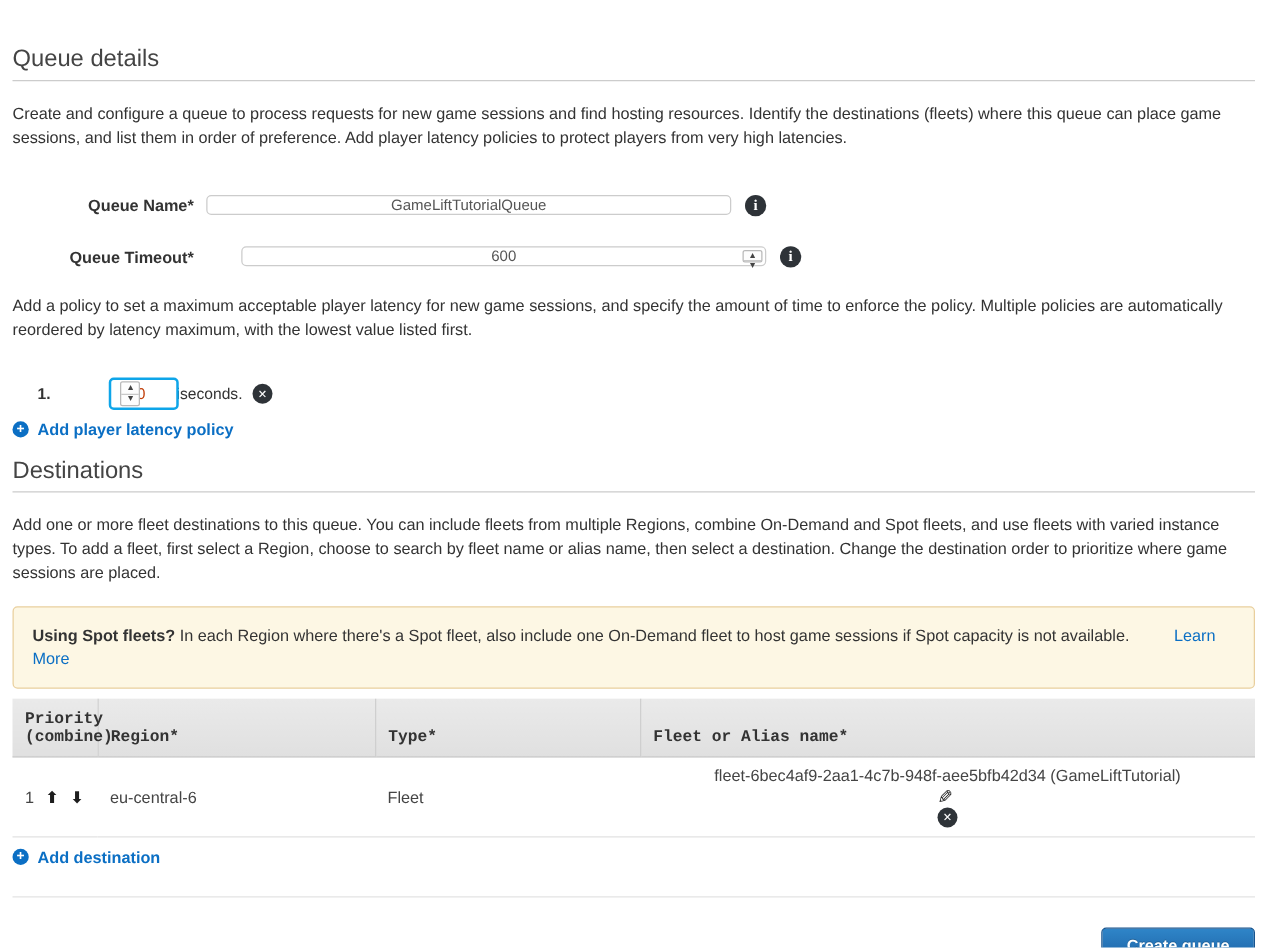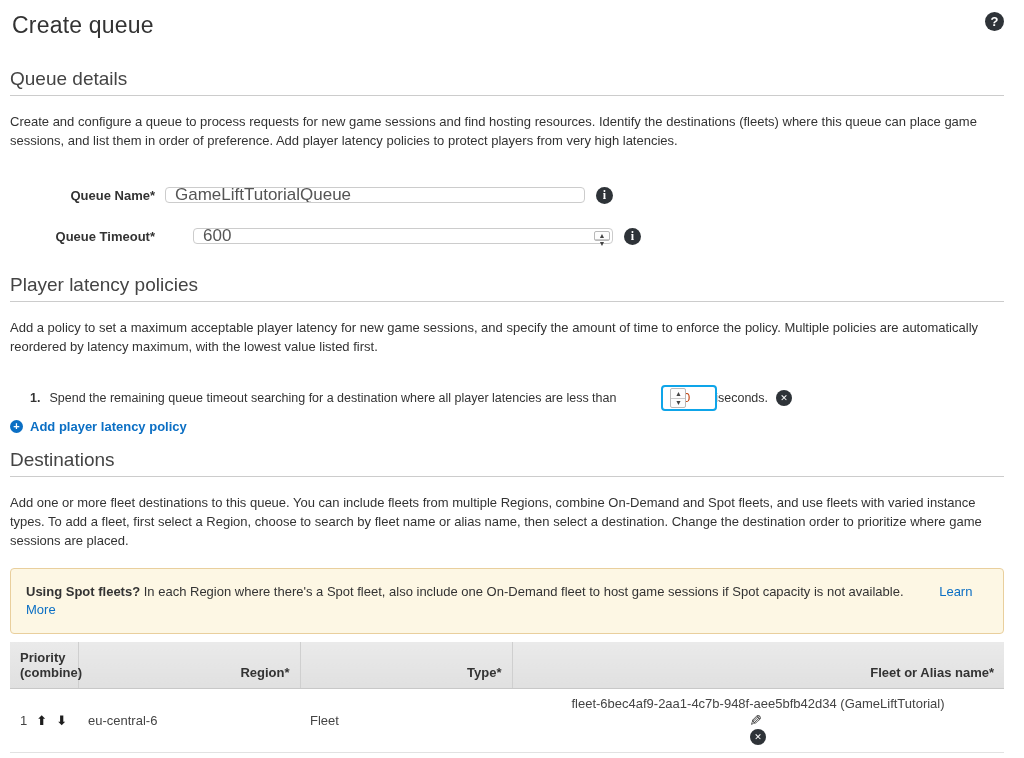--- a/index.html
+++ b/index.html
@@ -29,21 +29,21 @@
   .h-latency { margin-top:24px; }
   .h-destinations { margin-top:15px; }
   p.desc { margin-top:16px; line-height:19px; color:#333; }
 
   
   .form-area { margin-top:31px; }
   .form-row { display:flex; align-items:center; margin-bottom:13px; height:28px; }
   .form-label { width:145px; text-align:right; font-weight:bold; color:#333; flex:none; }
   .text-input {
     margin-left:10px; width:420px; height:16px; border:1px solid #ccc; border-radius:4px;
-    padding:0 9px; font-family:inherit; font-size:17px; color:#555; background:#fff; outline:none;
+    padding:0 9px; font-family:inherit; font-size:12px; color:#555; background:#fff; outline:none;text-align:center;
   }
   .num-wrap { position:relative; display:inline-block; margin-left:10px;padding-left:28px; }
   .num-wrap > input { margin-left:0; }
   .num-wrap .spinner {
     position:absolute; right:3px; top:3px; bottom:3px; width:16px;
     border:1px solid #b9b9b9; border-radius:2px; background:#fdfdfd;
     display:flex; flex-direction:column; cursor:pointer;
   }
   .num-wrap .spinner .sp-btn {
     flex:1; display:flex; align-items:center; justify-content:center;
@@ -85,23 +85,23 @@
     margin-top:18px; background:#fdf7e4; border:1px solid #e9cf9d; border-radius:4px;
     padding:14px 15px; line-height:18px;
   }
   .spot-box b { color:#333; }
 
   
   table.dest { width:100%; border-collapse:collapse; margin-top:8px; table-layout:fixed; }
   table.dest th {
     background:linear-gradient(#eaeaea,#e0e0e0);
     text-align:left; vertical-align:bottom; font-size:13px; color:#333;
-    padding:8px 10px; height:46px; border-bottom:1px solid #c8c8c8;
-  }
-  table.dest th + th { border-left:1px solid #cfcfcf;text-align:right; }
+    padding:8px 10px; height:46px; border-bottom:1px solid #c8c8c8;font-family:Liberation Mono, monospace;
+  }
+  table.dest th + th { border-left:1px solid #cfcfcf; }
   table.dest td { padding:7px 10px; border-bottom:1px solid #e2e2e2; color:#444; vertical-align:middle; }
   .col-priority { width:68px; }
   .col-region { width:222px; }
   .col-type { width:212px; }
   .pri-cell { display:flex; align-items:center; gap:9px; padding-left:0; }
   .arrow-btn { cursor:pointer; color:#1d1d1d; font-size:13px; font-weight:bold; line-height:1; }
   .fleet-cell { display:flex; align-items:center;flex-direction:column; }
   .fleet-name { flex:1; }
   .pencil-icon { font-size:15px; color:#222; cursor:pointer; margin-right:6px; transform:rotate(90deg); display:inline-block; }
 
@@ -114,24 +114,20 @@
     background:linear-gradient(#2f85c8,#1c61a4); border:1px solid #17548f; border-radius:4px;
     color:#fff; font-weight:bold; font-size:13px; font-family:inherit; cursor:pointer;
     text-shadow:0 -1px 0 rgba(0,0,0,.2);
   }
 </style>
 </head>
 <body>
 
 <div class="container">
 
-  <div class="page-header">
-    <h1>Create queue</h1>
-    <div class="help-icon">?</div>
-  </div>
 
   <h2 class="h-queue-details">Queue details</h2>
   <p class="desc">Create and configure a queue to process requests for new game sessions and find hosting resources. Identify the destinations (fleets) where this queue can place game sessions, and list them in order of preference. Add player latency policies to protect players from very high latencies.</p>
 
   <div class="form-area">
     <div class="form-row">
       <div class="form-label">Queue Name*</div>
       <input class="text-input" type="text" value="GameLiftTutorialQueue" style="">
       <span class="info-icon">i</span>
     </div>
@@ -141,26 +137,24 @@
         <input class="text-input" type="text" value="600" style="">
         <span class="spinner">
           <span class="sp-btn up">▲</span>
           <span class="sp-btn">▼</span>
         </span>
       </span>
       <span class="info-icon">i</span>
     </div>
   </div>
 
-  <h2 class="h-latency">Player latency policies</h2>
   <p class="desc">Add a policy to set a maximum acceptable player latency for new game sessions, and specify the amount of time to enforce the policy. Multiple policies are automatically reordered by latency maximum, with the lowest value listed first.</p>
 
   <div class="policy-row">
     <span class="policy-index">1.</span>
-    <span class="txt-before">Spend the remaining queue timeout searching for a destination where all player latencies are less than</span>
     <span class="num-wrap inline-num">
       <input type="text" value="150" style="">
       <span class="spinner">
         <span class="sp-btn up">▲</span>
         <span class="sp-btn">▼</span>
       </span>
     </span>
     <span class="txt-after">milliseconds.</span>
     <span class="x-circle">✕</span>
   </div>

